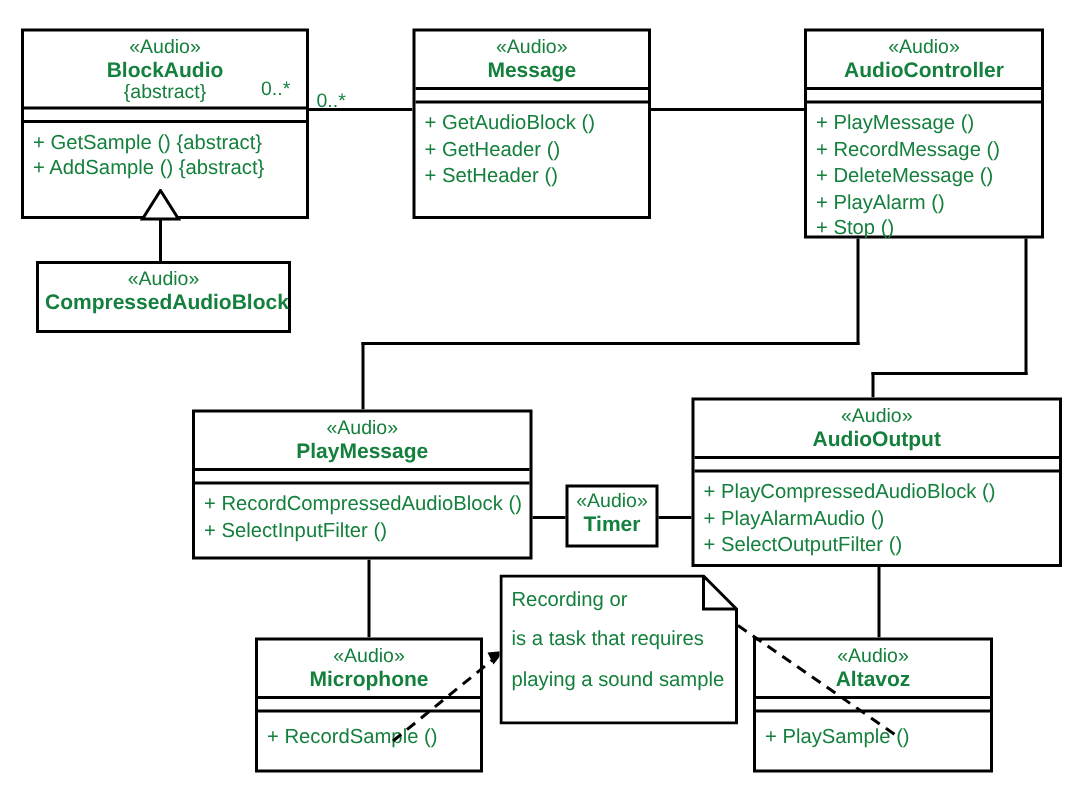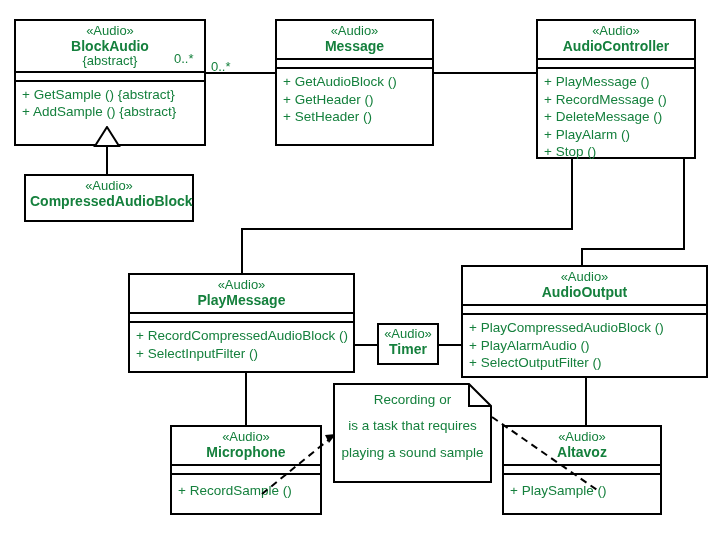--- a/index.html
+++ b/index.html
@@ -227,21 +227,21 @@
     <div class="hdr">
       <div class="stereo">«Audio»</div>
       <div class="cname">Altavoz</div>
     </div>
     <div class="sep attrs"></div>
     <div class="sep ops" style="padding-top:7px;">
       <div>+ PlaySample ()</div>
     </div>
   </div>
 
-  <div class="note" style="left:333px; top:383px; width:159px; height:100px;text-align:center;">
+  <div class="note" style="left:333px; top:383px; width:159px; height:100px;">
     <svg width="159" height="100" style="position:absolute; left:0; top:0;">
       <path d="M1,1 H136 L158,23 V99 H1 Z" fill="#ffffff" stroke="#000000" stroke-width="2"></path>
       <path d="M136,1 V23 H158" fill="none" stroke="#000000" stroke-width="2"></path>
     </svg>
     <div class="note-body">
       <div>Recording or</div>
       <div>is a task that requires</div>
       <div>playing a sound sample</div>
     </div>
   </div>

